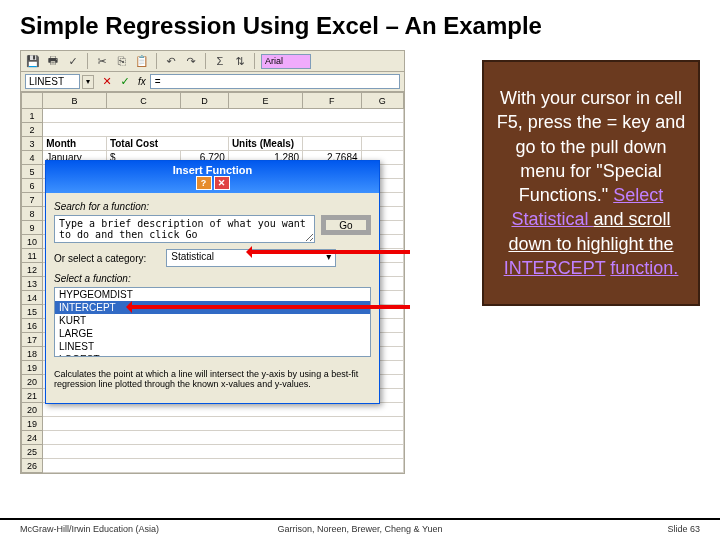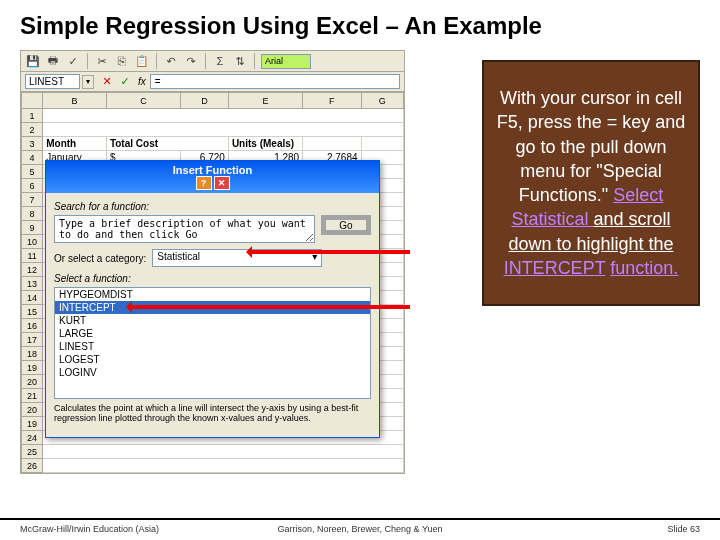--- a/index.html
+++ b/index.html
@@ -4,21 +4,21 @@
 <style>
   * { box-sizing: border-box; margin: 0; padding: 0; }
   body { width: 720px; height: 540px; font-family: Arial, sans-serif; background: #fff; position: relative; overflow: hidden; }
   .page-title { font-size: 24px; padding: 12px 20px 8px; color: #000; }
 
   
   .excel-panel { position: absolute; left: 20px; top: 50px; width: 385px; }
   .toolbar { background: #ece9d8; border: 1px solid #aca899; height: 22px; display: flex; align-items: center; padding: 0 4px; font-size: 9px; gap: 4px; }
   .toolbar-icon { width: 16px; height: 16px; display: inline-flex; align-items: center; justify-content: center; font-size: 11px; color: #444; }
   .toolbar-sep { width: 1px; height: 16px; background: #aca899; margin: 0 2px; }
-  .font-input { border: 1px solid #7f9db9; background: #bef264; font-size: 9px; padding: 1px 3px; width: 50px; height: 15px; }
+  .font-input { border: 1px solid #7f9db9; background: #f0abfc; font-size: 9px; padding: 1px 3px; width: 50px; height: 15px; }
 
   
   .formula-bar { background: #ece9d8; border: 1px solid #aca899; border-top: none; height: 20px; display: flex; align-items: center; padding: 0 4px; font-size: 10px; }
   .cell-ref { width: 55px; background: #fff; border: 1px solid #7f9db9; padding: 1px 3px; font-size: 10px; }
   .fx-dropdown-icon { width: 12px; height: 14px; background: #ece9d8; border: 1px solid #aca899; margin-left: 2px; display: inline-flex; align-items: center; justify-content: center; font-size: 8px; }
   .fx-icons { display: flex; gap: 4px; margin: 0 6px; }
   .fx-icon { width: 14px; height: 14px; display: inline-flex; align-items: center; justify-content: center; font-size: 11px; }
   .fx-label { font-style: italic; font-size: 10px; margin-right: 4px; }
   .formula-input { flex: 1; background: #fff; border: 1px solid #7f9db9; padding: 1px 4px; font-size: 10px; height: 15px; }
 
@@ -35,23 +35,23 @@
   
   .dialog { position: absolute; left: 45px; top: 160px; width: 335px; background: #ece9d8; border: 1px solid #0054e3; box-shadow: 2px 2px 6px rgba(0,0,0,0.4); }
   .dialog-title { background: linear-gradient(to bottom, #0058ee, #3d91ff); color: #fff; padding: 3px 6px; font-size: 11px; font-weight: bold; display: flex; justify-content: space-between; align-items: center; flex-direction: column; }
   .title-buttons { display: flex; gap: 2px; }
   .title-btn { width: 16px; height: 14px; background: #e68b2c; border: 1px solid #fff; display: inline-flex; align-items: center; justify-content: center; font-size: 9px; color: #fff; }
   .dialog-body { padding: 8px; font-size: 10px; }
   .dialog-body label { display: block; margin-bottom: 3px; font-style: italic; }
   .search-row { display: flex; gap: 6px; margin-bottom: 6px; }
   .search-input { flex: 1; border: 1px solid #7f9db9; padding: 2px 4px; font-size: 10px; background: #fff; height: 28px; }
   .go-btn { width: 50px; height: 20px; border: 5px solid #a3a3a3; background: #ece9d8; font-size: 10px; }
-  .cat-row { display: flex; align-items: center; gap: 6px; margin-bottom: 6px; }
+  .cat-row { display: flex; align-items: center; gap: 20px; margin-bottom: 6px; }
   .cat-select { flex: 1; border: 1px solid #7f9db9; background: #fff; padding: 1px 4px; font-size: 10px; height: 18px; max-width: 170px; }
-  .func-list { border: 1px solid #7f9db9; background: #fff; height: 112px; overflow: hidden; margin-bottom: 4px; }
+  .func-list { border: 1px solid #7f9db9; background: #fff; height: 70px; overflow: hidden; margin-bottom: 12px; }
   .func-item { padding: 1px 4px; font-size: 10px; }
   .func-item.selected { background: #316ac5; color: #fff; }
   .func-desc { font-size: 9px; margin-bottom: 6px; }
   .func-sig { font-weight: bold; margin-bottom: 2px; }
   .help-link { color: #0000ee; text-decoration: underline; font-size: 10px; }
   .dialog-buttons { display: flex; justify-content: flex-end; gap: 6px; margin-top: 6px; }
   .dialog-btn { width: 60px; height: 20px; border: 1px solid #aca899; background: #ece9d8; font-size: 10px; }
 
   
   .callout { position: absolute; right: 20px; top: 60px; width: 218px; background: #6b3a1f; color: #fff; border: 2px solid #3a1f10; padding: 24px 10px; font-size: 18px; text-align: center; line-height: 1.35; }

